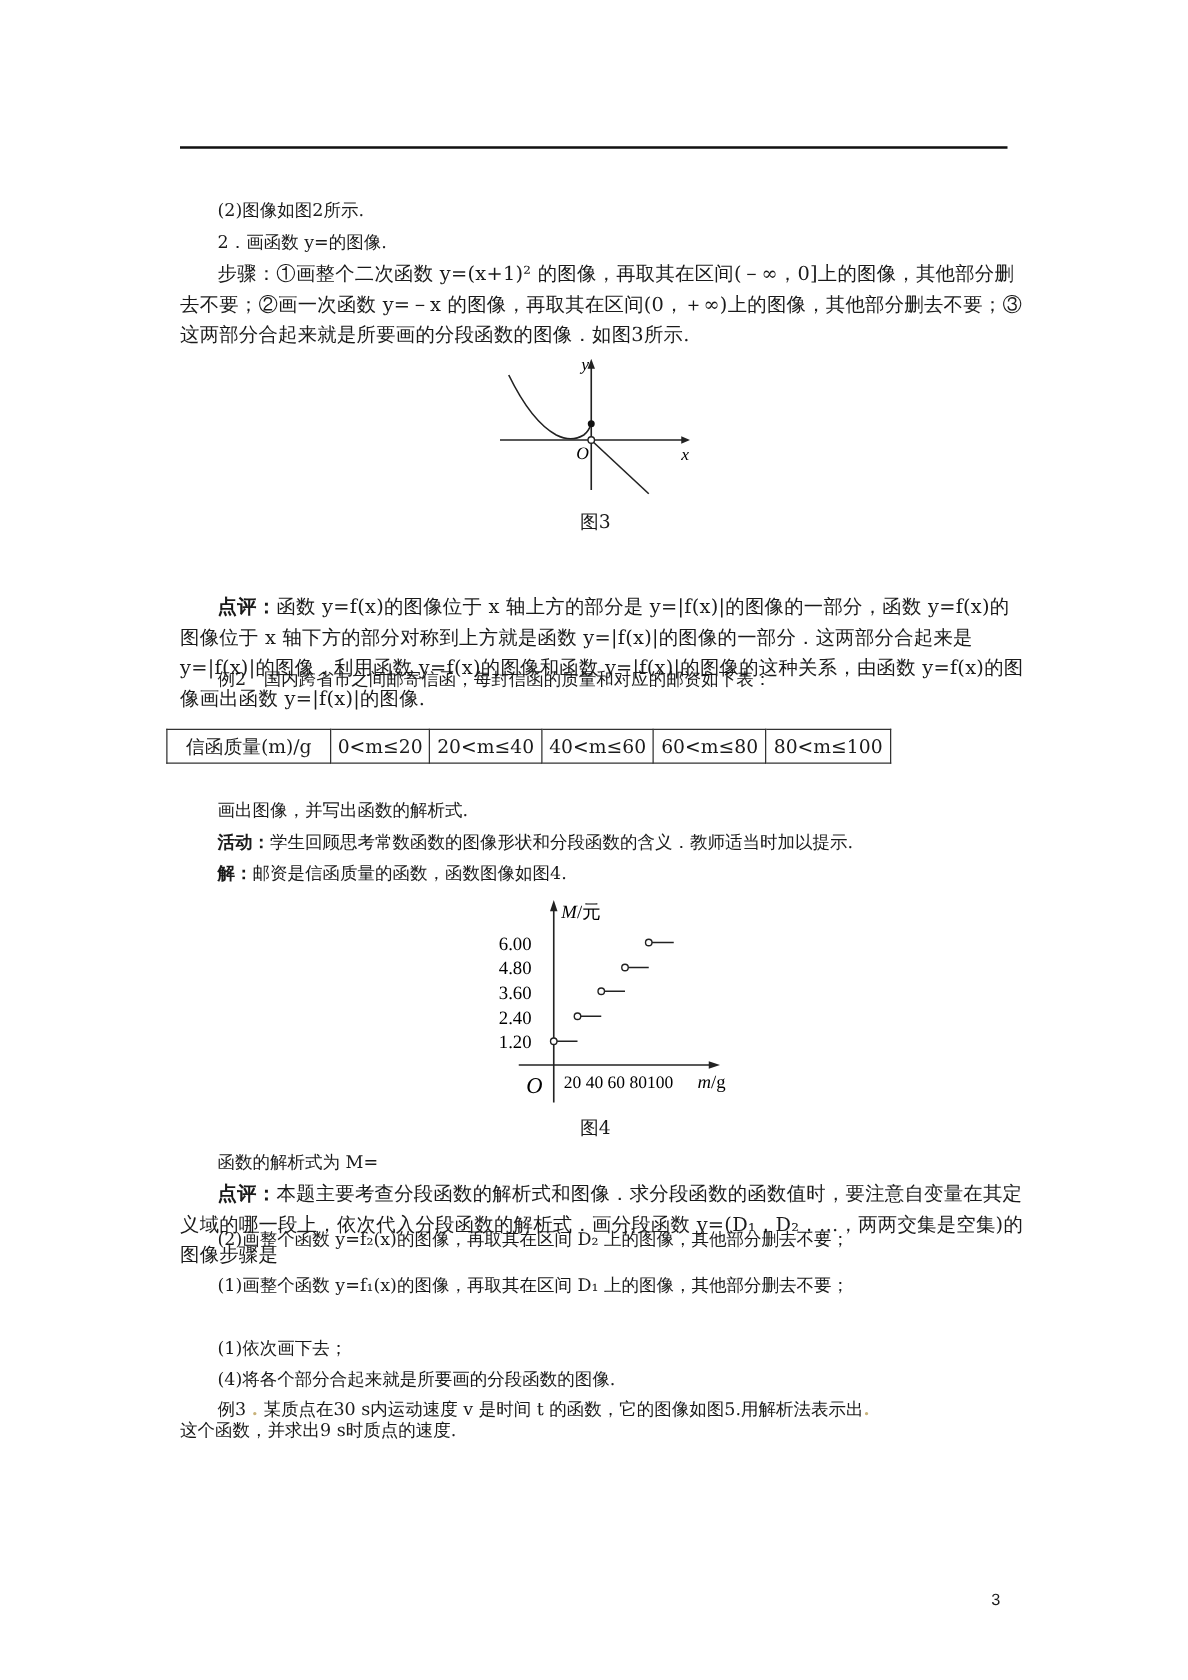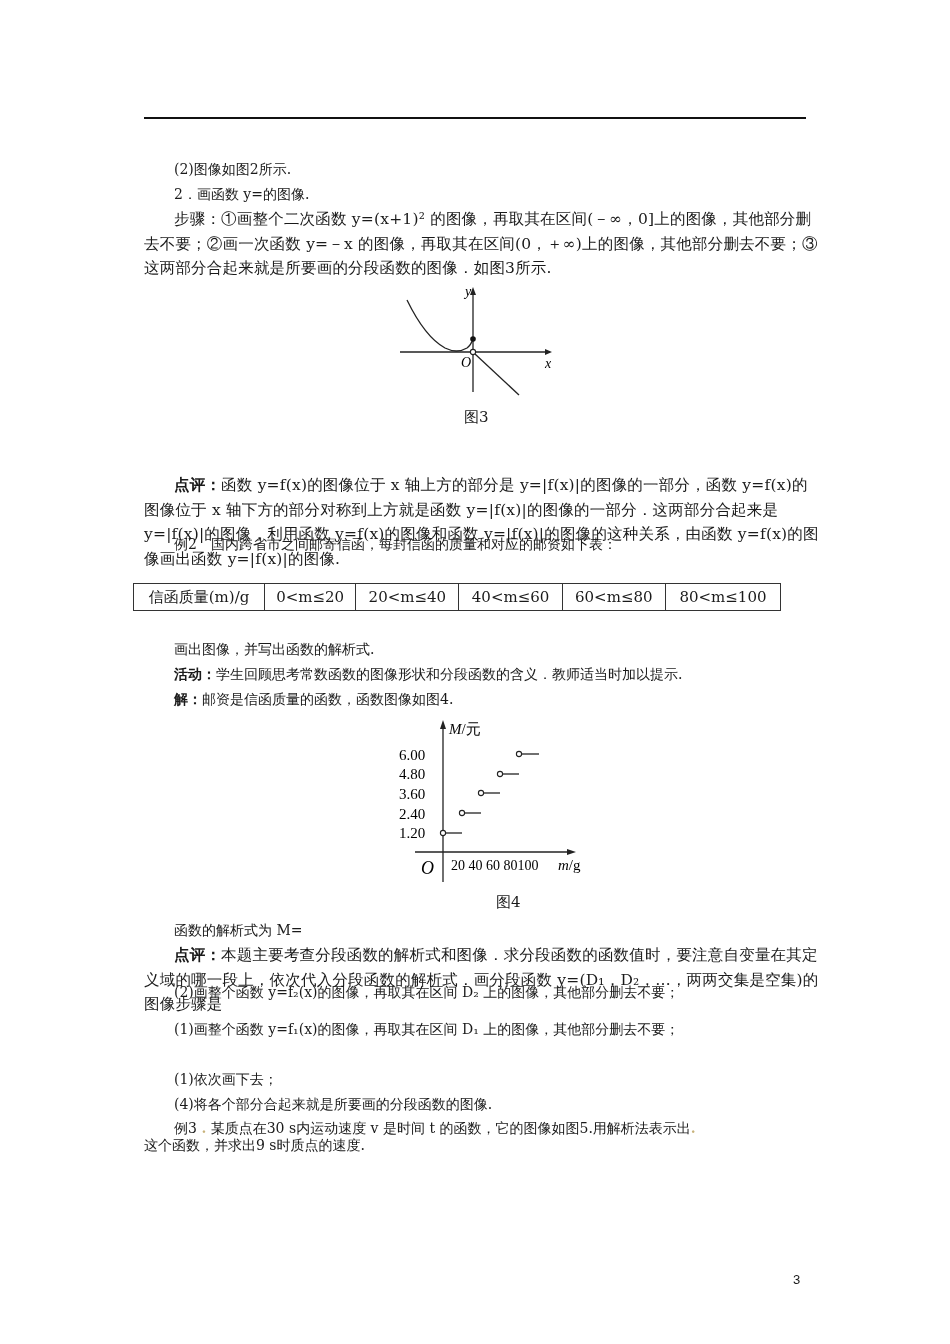--- a/index.html
+++ b/index.html
@@ -15,21 +15,21 @@
   .para {
     position: absolute; left: 144px; width: 675px;
     font-size: 15.5px; line-height: 24.5px; letter-spacing: 0.2px;
   }
   .para.indent { text-indent: 30px; }
   .line { position: absolute; left: 174px; font-size: 14px; line-height: 24px; white-space: nowrap; }
   .line.noind { left: 144px; }
   .bold { font-weight: bold; }
   .caption { position: absolute; font-size: 15px; }
   table.postage {
-    position: absolute; left: 133px; top: 583px; width: 648px;
+    position: absolute; left: 133px; top: 583px; width: 580px;
     border-collapse: collapse; font-size: 15px;
   }
   table.postage td {
     border: 1px solid #333; text-align: center; height: 26px; padding: 0 2px;
     font-family: "DejaVu Serif", serif;
   }
   table.postage td:first-child { width: 126px; }
   .fig { position: absolute; }
   .page-number { position: absolute; left: 793px; top: 1272px; font-size: 13px; font-family: "Liberation Sans", sans-serif; }
   .ydot { color: #c8b27a; font-weight: bold; }
@@ -106,21 +106,21 @@
   <circle cx="48" cy="121" r="2.6" fill="#fff" stroke="#222" stroke-width="1.1"></circle>
   <line x1="67" y1="101" x2="86" y2="101" stroke="#222" stroke-width="1.3"></line>
   <circle cx="67" cy="101" r="2.6" fill="#fff" stroke="#222" stroke-width="1.1"></circle>
   <line x1="86" y1="81" x2="105" y2="81" stroke="#222" stroke-width="1.3"></line>
   <circle cx="86" cy="81" r="2.6" fill="#fff" stroke="#222" stroke-width="1.1"></circle>
   <line x1="105" y1="62" x2="124" y2="62" stroke="#222" stroke-width="1.3"></line>
   <circle cx="105" cy="62" r="2.6" fill="#fff" stroke="#222" stroke-width="1.1"></circle>
   <line x1="124" y1="42" x2="144" y2="42" stroke="#222" stroke-width="1.3"></line>
   <circle cx="124" cy="42" r="2.6" fill="#fff" stroke="#222" stroke-width="1.1"></circle>
 </svg>
-<div class="caption" style="left:464px; top:893px;margin-left:32px;">图4</div>
+<div class="caption" style="left:464px; top:893px;">图4</div>
 
 <div class="line" style="top:918px;">函数的解析式为 M=</div>
 
 <div class="para indent" style="top:943px;">
   <span class="bold">点评：</span><span>本题主要考查分段函数的解析式和图像．求分段函数的函数值时，要注意自变量在其定义域的哪一段上，依次代入分段函数的解析式．画分段函数 y=(D₁，D₂，…，两两交集是空集)的图像步骤是</span>
 </div>
 <div class="line" style="top:1017px;">(1)画整个函数 y=f₁(x)的图像，再取其在区间 D₁ 上的图像，其他部分删去不要；</div>
 <div class="line" style="top:980px;">(2)画整个函数 y=f₂(x)的图像，再取其在区间 D₂ 上的图像，其他部分删去不要；</div>
 <div class="line" style="top:1067px;">(1)依次画下去；</div>
 <div class="line" style="top:1092px;">(4)将各个部分合起来就是所要画的分段函数的图像.</div>

